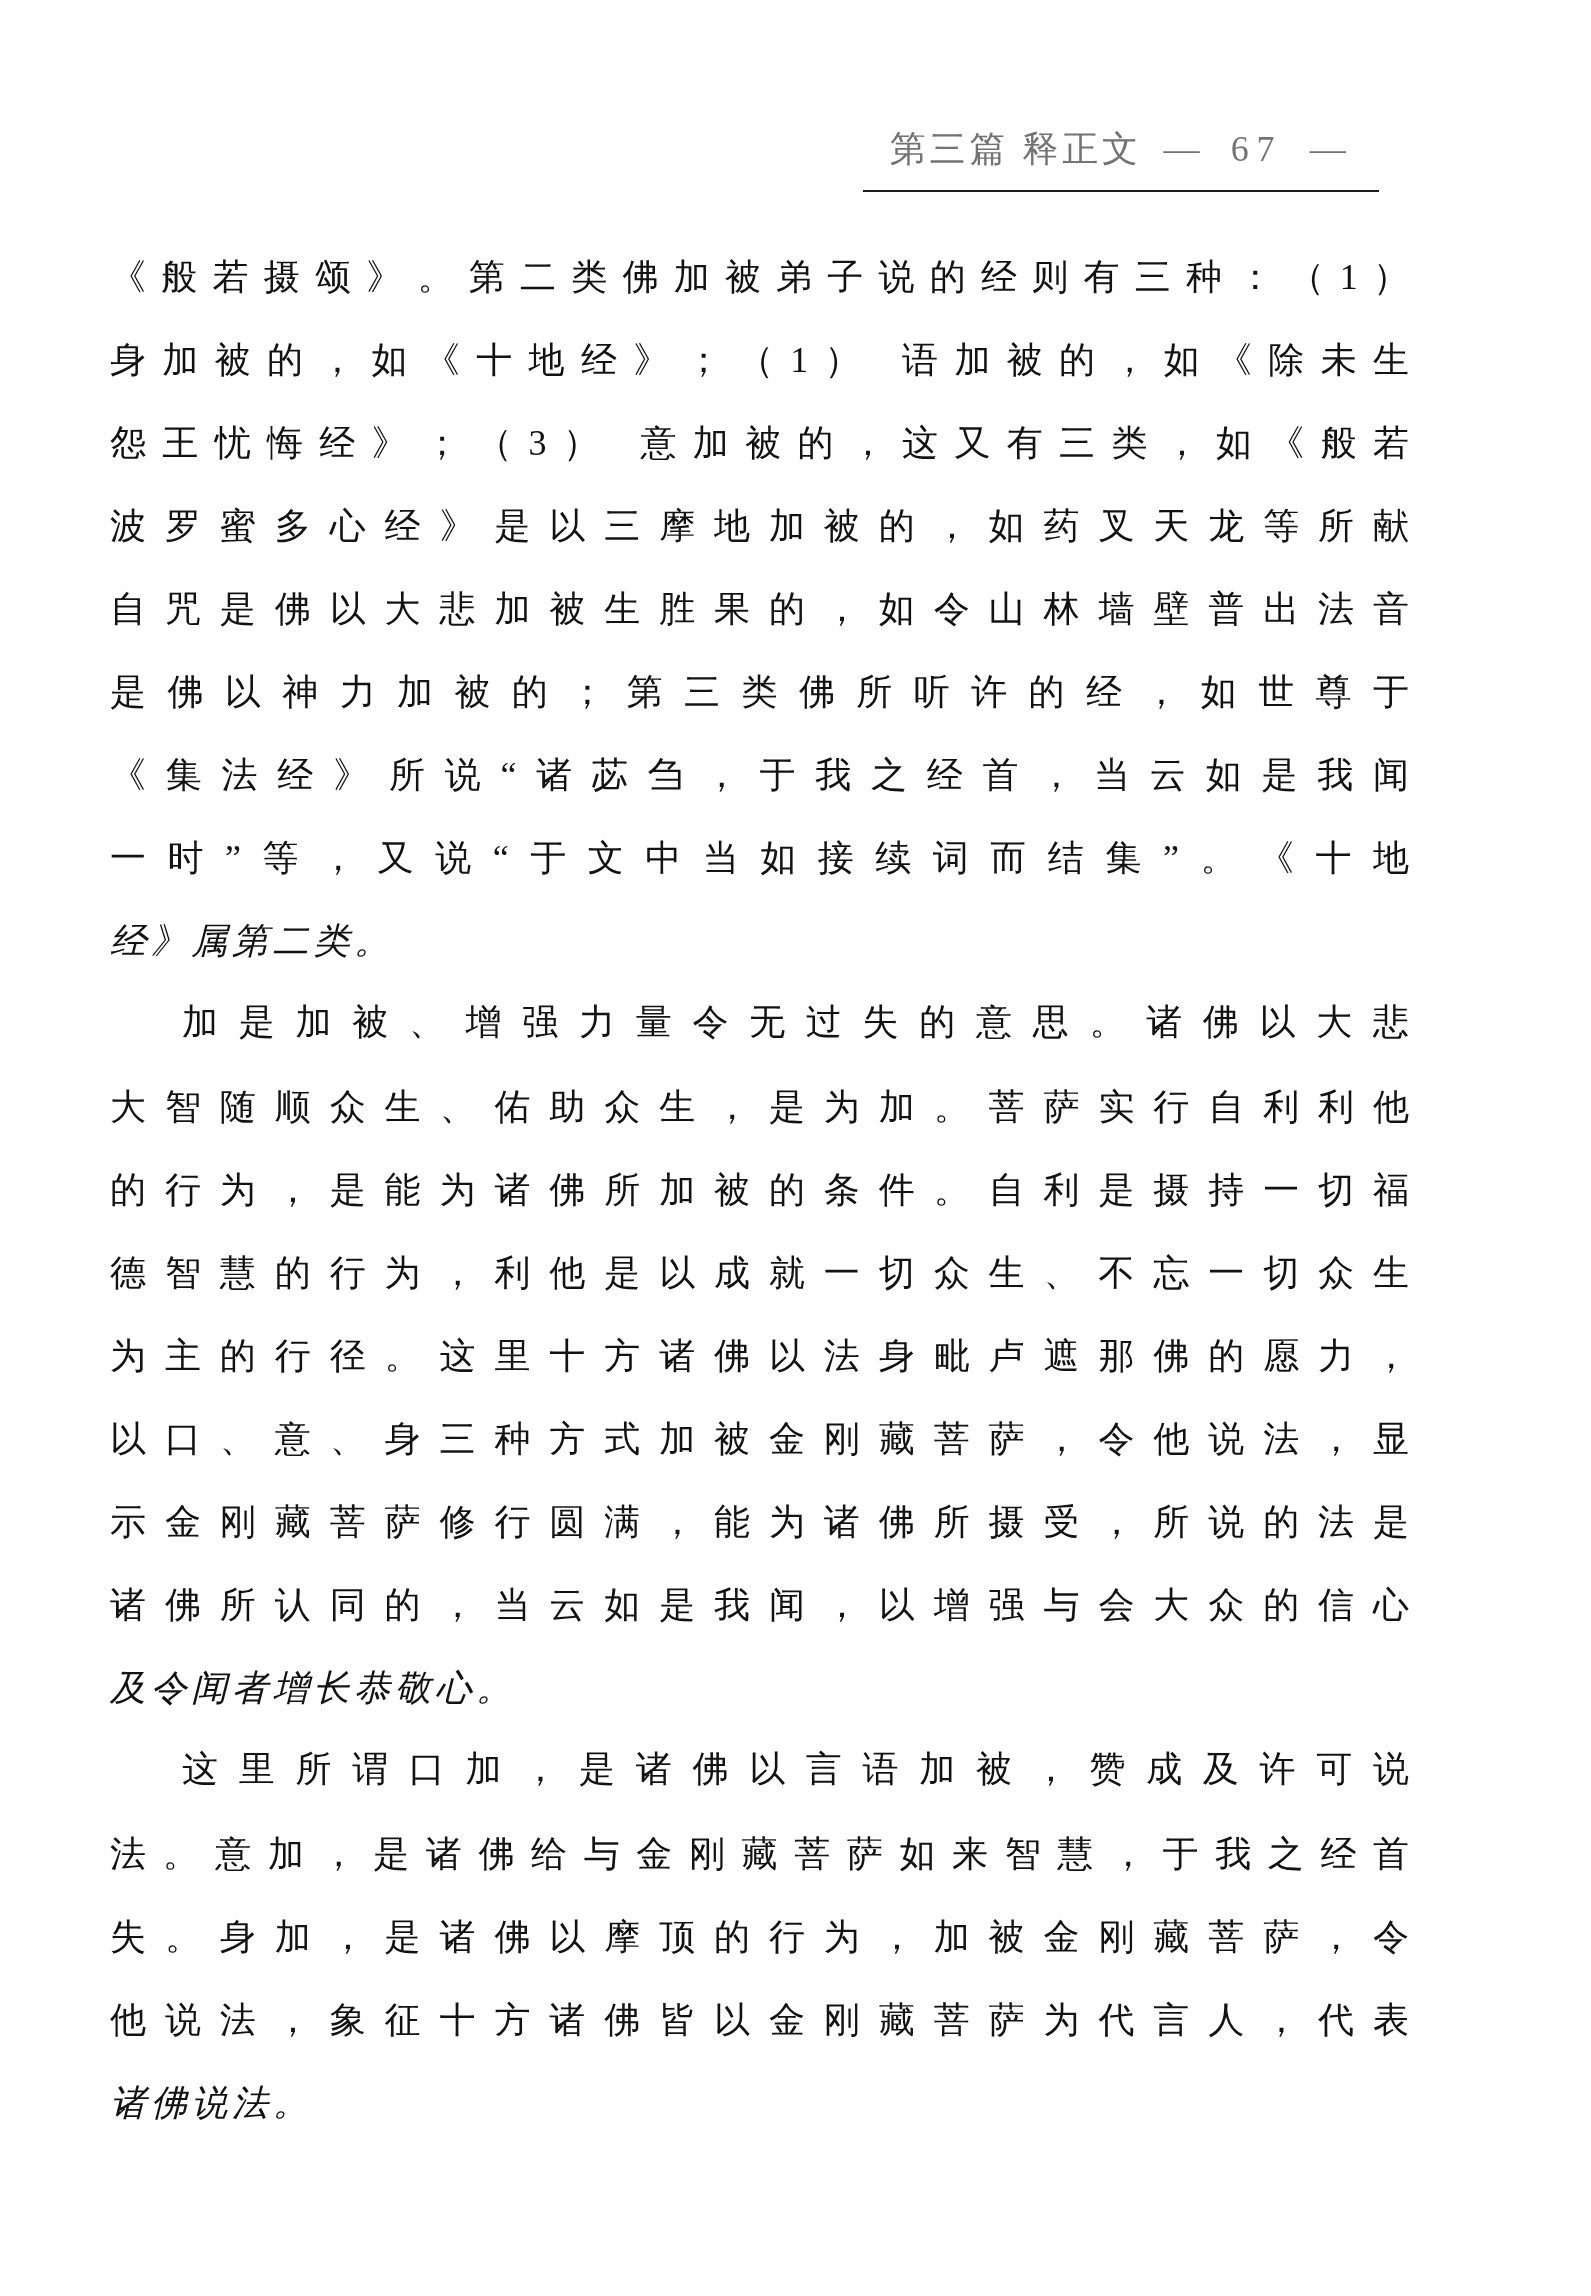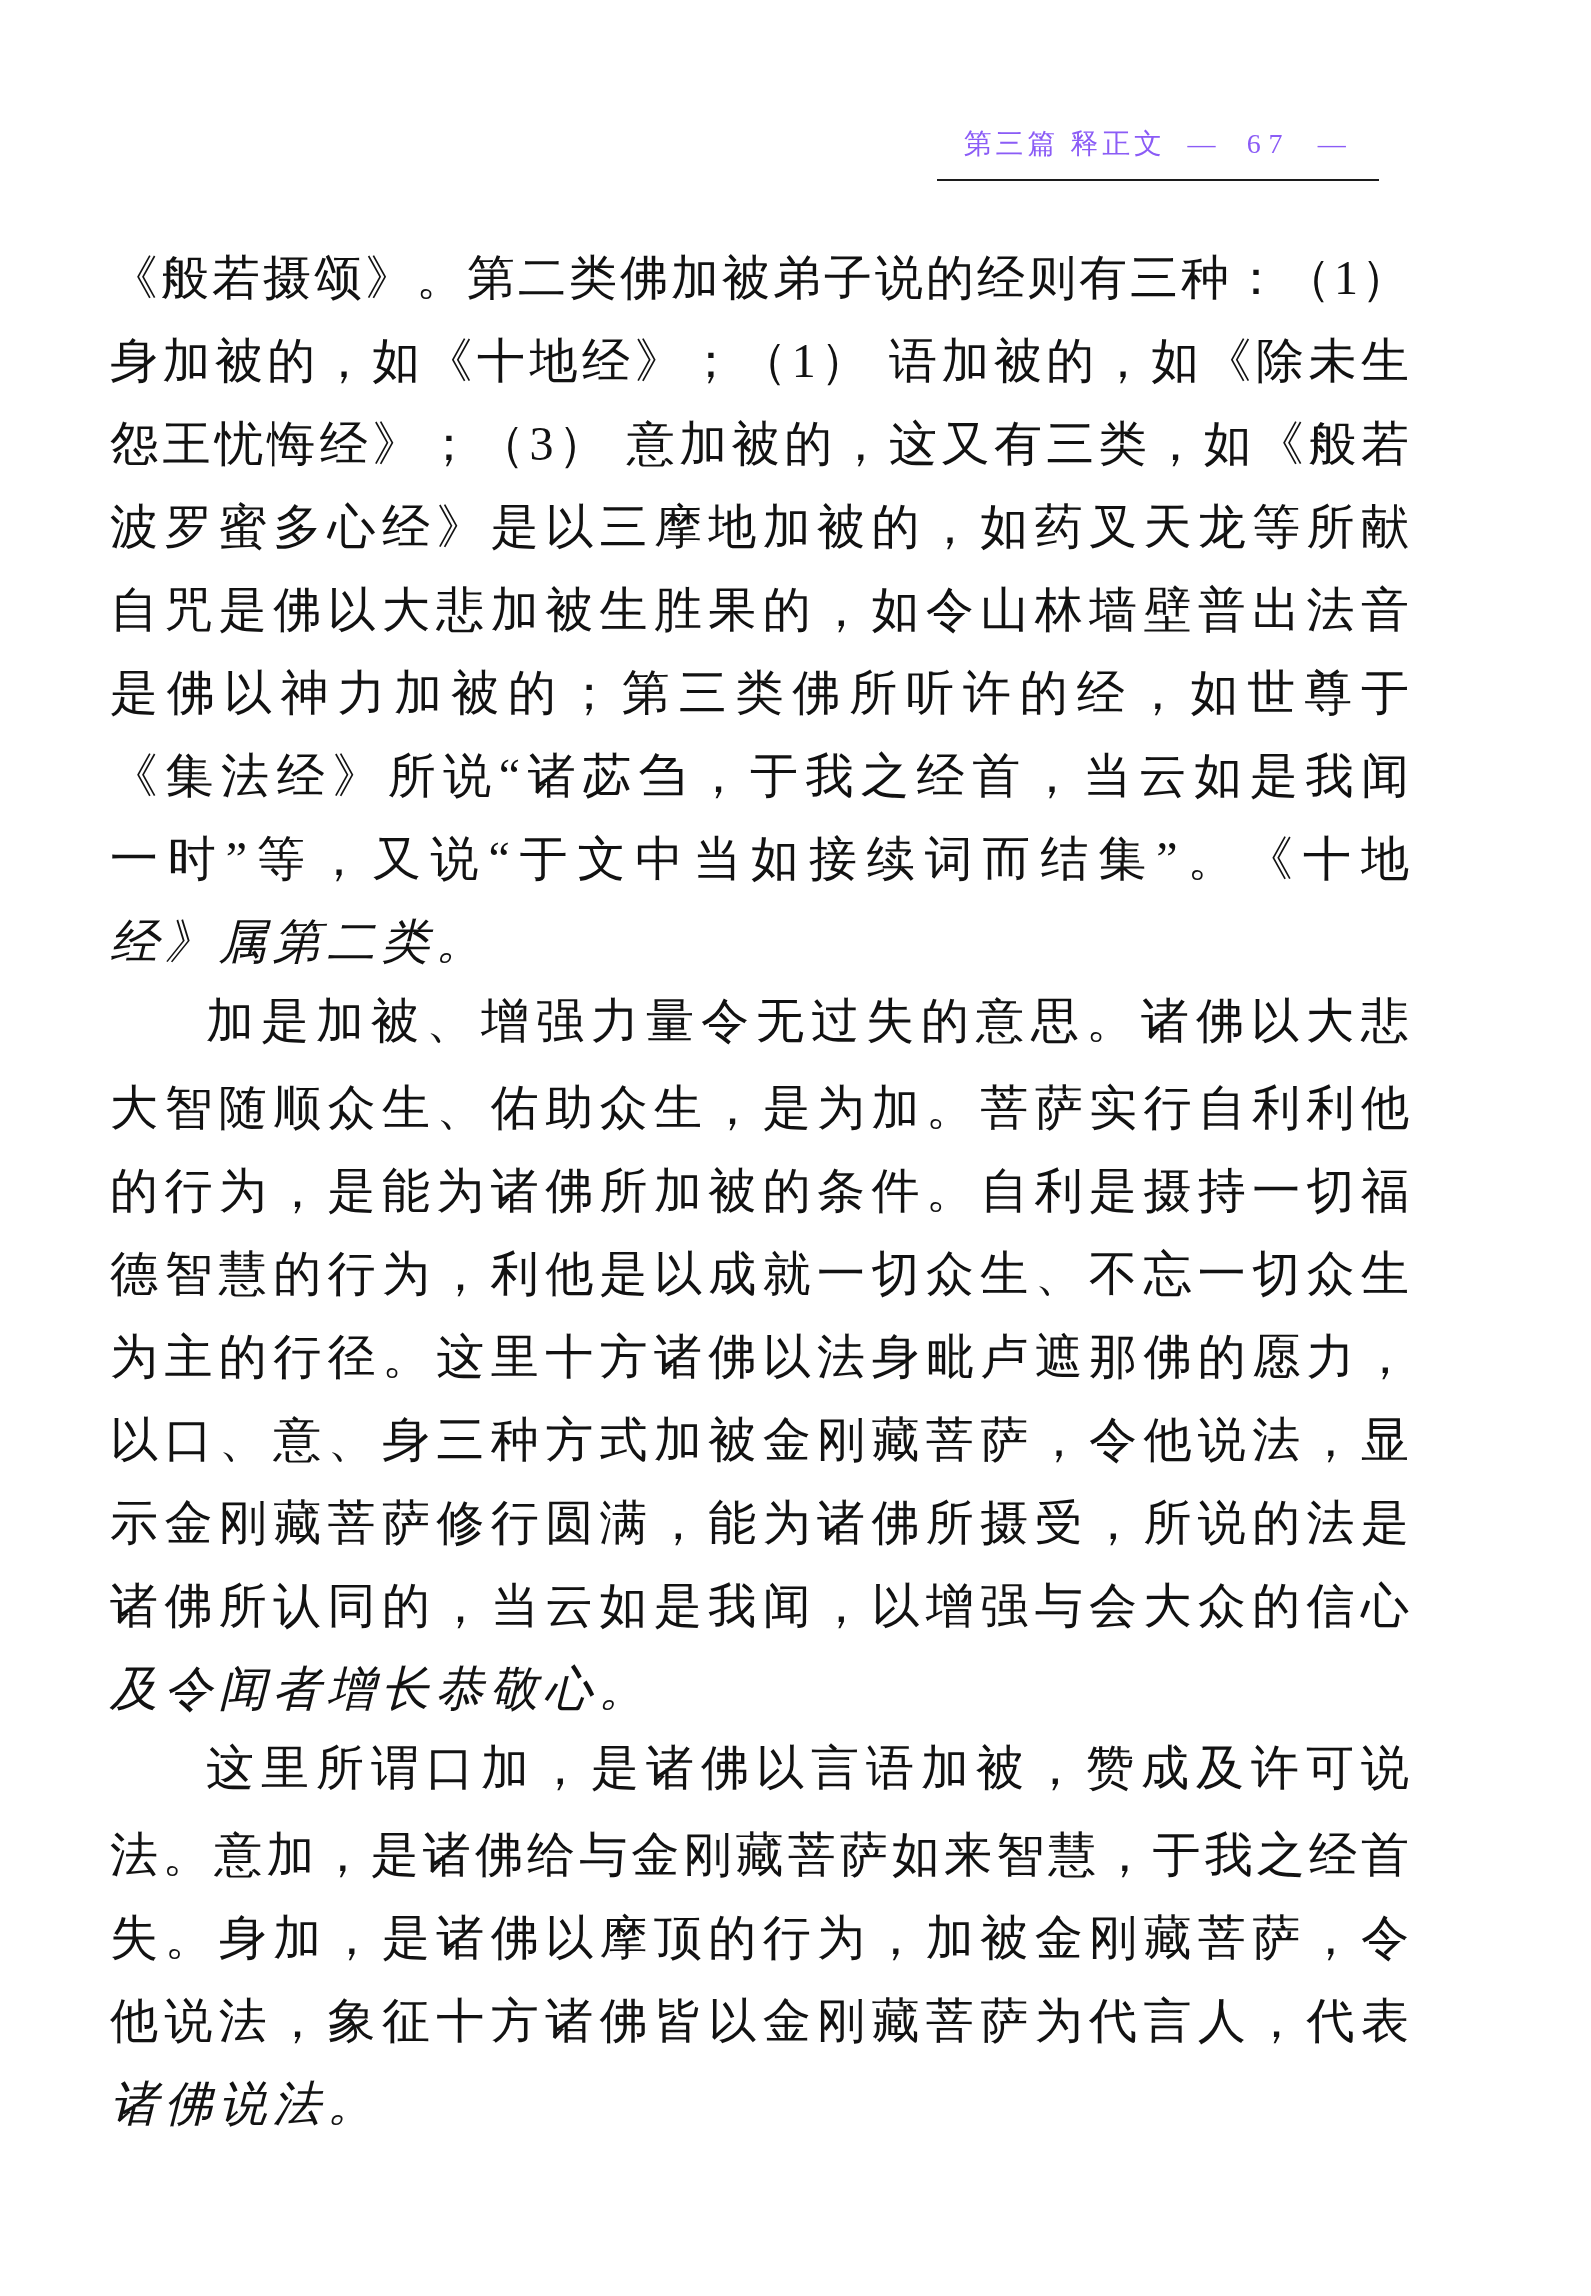--- a/index.html
+++ b/index.html
@@ -16,43 +16,43 @@
     color: #151515;
     overflow: hidden;
   }
   
   .running-head {
     position: absolute;
     top: 125px;
     right: 213px;
     padding: 0 7.8px 15.6px 27px;
     border-bottom: 2.9px solid #1c1c1c;
-    font-size: 28px;
+    font-size: 36px;
     letter-spacing: 3.9px;
     white-space: nowrap;
-    color: #8b5cf6;
+    color: #737373;
   }
   .running-head .sep {
     display: inline-block;
     margin: 0 21.5px;
   }
   .running-head .pagenum {
     display: inline-block;
     margin: 0 5.9px;
     letter-spacing: 7.8px;
   }
   
   .text-block {
     position: absolute;
     left: 110px;
     top: 236px;
     width: 1299px;
   }
   .line {
-    font-size: 48px;
+    font-size: 36px;
     line-height: 83px;
     height: 83px;
     color: #121212;
     text-align: justify;
     text-align-last: justify;
     text-justify: inter-character;
     white-space: normal;
   }
   .line.indent {
     text-indent: 2em;

